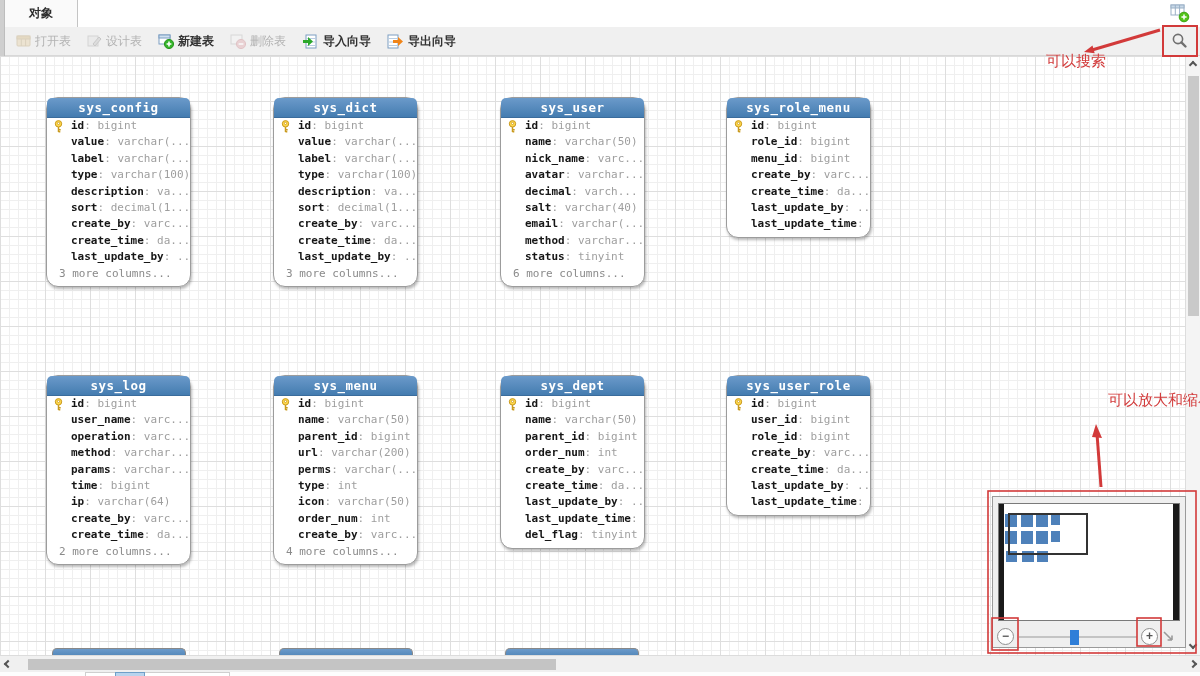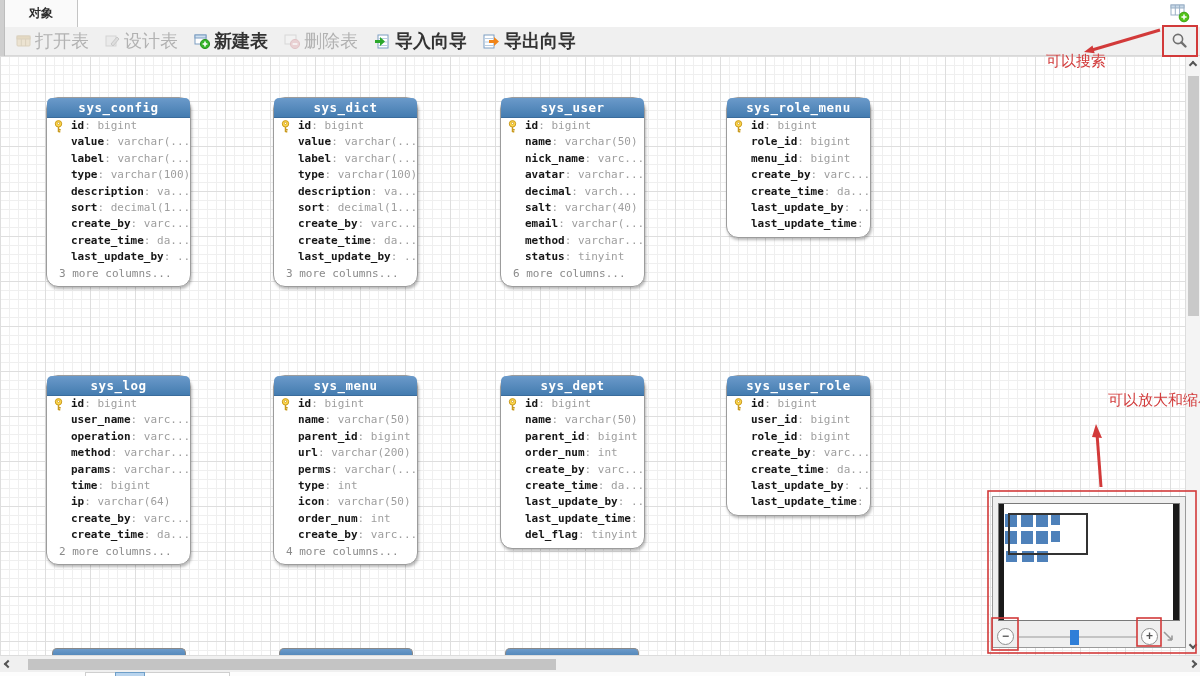--- a/index.html
+++ b/index.html
@@ -15,21 +15,21 @@
          background:#fafafa; border-right:1px solid #c4c4c4;
          font-size:12px; font-weight:bold; color:#2b2b2b;
          display:flex; align-items:center; justify-content:center; }
   .addtab { position:absolute; right:8px; top:4px; width:22px; height:20px; cursor:pointer; }
 
   .toolbar { position:absolute; left:0; top:27px; width:1200px; height:29px;
              background:#f0f0f0; border-bottom:1px solid #d8d8d8; z-index:3;
              display:flex; align-items:center; padding-left:10px; }
   .tb-btn { display:flex; align-items:center; height:24px; padding:0 6px; margin-right:4px; cursor:pointer; }
   .tb-ic { display:inline-flex; margin-right:4px; }
-  .tb-lb { font-size:18px; font-weight:bold; color:#333; white-space:nowrap; }
+  .tb-lb { font-size:12px; font-weight:bold; color:#333; white-space:nowrap; }
   .tb-btn.disabled .tb-lb { color:#b2b2b2; font-weight:normal; }
   .tb-btn.disabled .tb-ic { opacity:.55; }
   .search-btn { position:absolute; right:6px; top:29px; width:30px; height:26px; z-index:4;
                 display:flex; align-items:center; justify-content:center; cursor:pointer; }
 
   
   .canvas { position:absolute; left:0; top:56px; width:1185px; height:599px; overflow:hidden;
             background-color:#fff; z-index:1;
             background-image:
               linear-gradient(#dedede 1px, transparent 1px),

